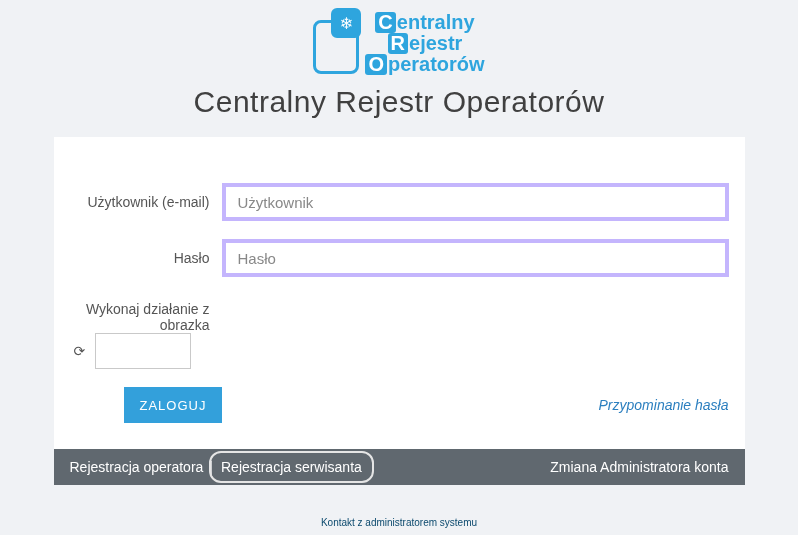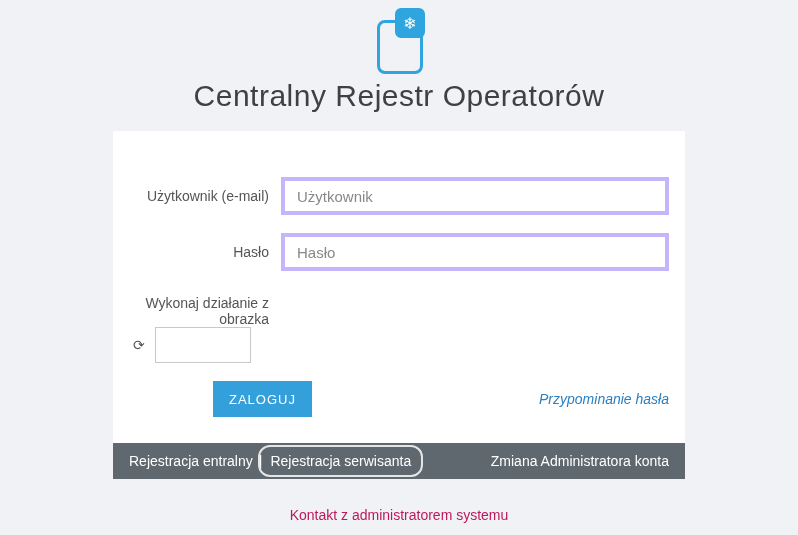--- a/index.html
+++ b/index.html
@@ -71,21 +71,21 @@
   }
   .title {
     text-align: center;
     font-size: 30px;
     font-weight: 400;
     color: #404040;
     margin: 6px 0 18px;
     letter-spacing: 0.5px;
   }
   .card {
-    width: 572px;
+    width: 691px;
     margin: 0 auto;
     background: #fff;
     padding-top: 46px;
     box-sizing: border-box;
   }
   .form-row {
     display: flex;
     align-items: center;
     margin-bottom: 18px;
     padding: 0 16px;
@@ -140,21 +140,21 @@
   }
   .refresh-icon {
     color: #555;
     font-size: 14px;
     cursor: pointer;
     margin-left: 4px;
   }
   .action-row {
     display: flex;
     align-items: center;
-    padding: 0 16px 26px 100px;
+    padding: 0 16px 26px 70px;
     margin-top: 4px;
   }
   .btn-primary {
     background: #33a0db;
     color: #fff;
     border: none;
     height: 36px;
     padding: 0 16px;
     font-size: 13px;
     letter-spacing: 1px;
@@ -192,36 +192,41 @@
     padding: 6px 10px;
     border: 2px solid #e5e5e5;
     border-radius: 12px;
     margin: -6px -10px;
   }
   .footer-link-wrap {
     text-align: center;
     padding-top: 28px;
   }
   .footer-link {
-    color: #be185d;
+    color: #0c4a6e;
     text-decoration: none;
-    font-size: 14px;
+    font-size: 10px;
   }
 </style>
 </head>
 <body>
 
 <div class="page">
 
   <div class="logo-wrap">
     <div class="logo">
       <div class="logo-mark">
         <div class="big"></div>
         <div class="small">❄</div>
       </div>
+      <div class="logo-text">
+        <div><span class="cap">C</span><span>entralny</span></div>
+        <div><span class="cap">R</span><span>ejestr</span></div>
+        <div><span class="cap">O</span><span>peratorów</span></div>
+      </div>
     </div>
   </div>
 
   <div class="title">Centralny Rejestr Operatorów</div>
 
   <div class="card">
 
     <div class="form-row">
       <div class="label-col">Użytkownik (e-mail)</div>
       <div class="field-col">
@@ -243,21 +248,21 @@
         <input type="text" class="captcha-input" style="">
       </div>
     </div>
 
     <div class="action-row">
       <button class="btn-primary">ZALOGUJ</button>
       <a href="#" class="remind-link">Przypominanie hasła</a>
     </div>
 
     <div class="bottom-bar">
-      <a href="#">Rejestracja entralny</a>
+      <a href="#">Rejestracja operatora</a>
       <span class="bar-sep">|</span>
       <span class="highlighted-link">
         <a href="#">Rejestracja serwisanta</a>
       </span>
       <a href="#" class="bar-right">Zmiana Administratora konta</a>
     </div>
 
   </div>
 
   <div class="footer-link-wrap">

